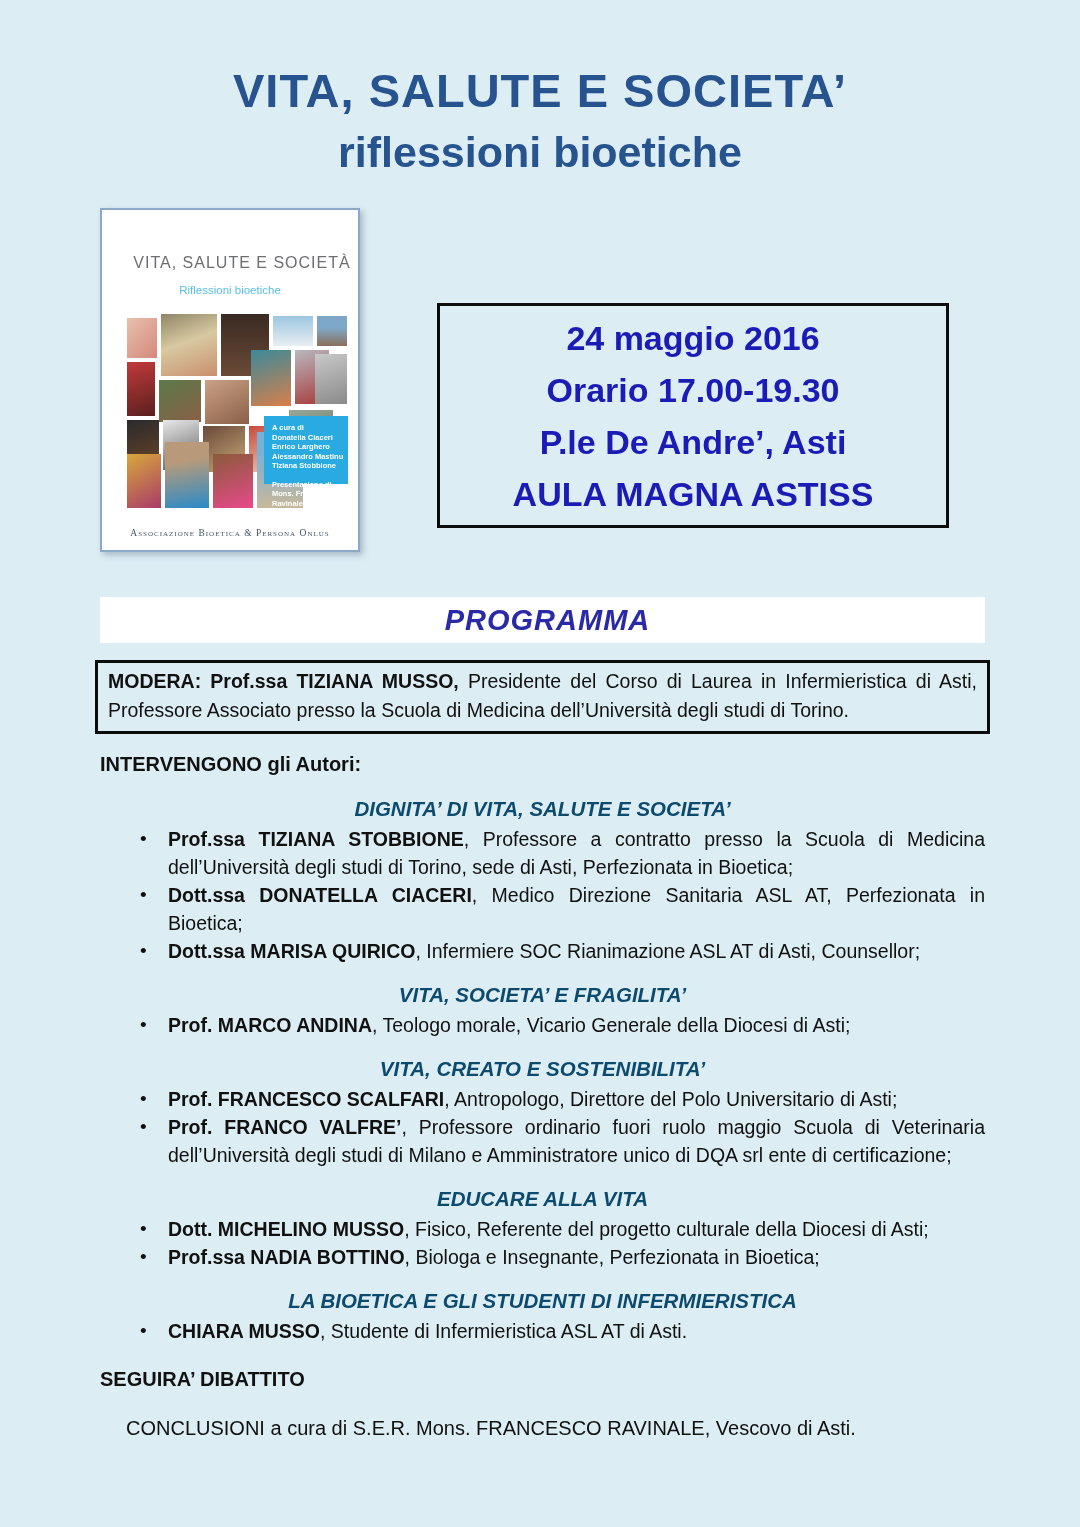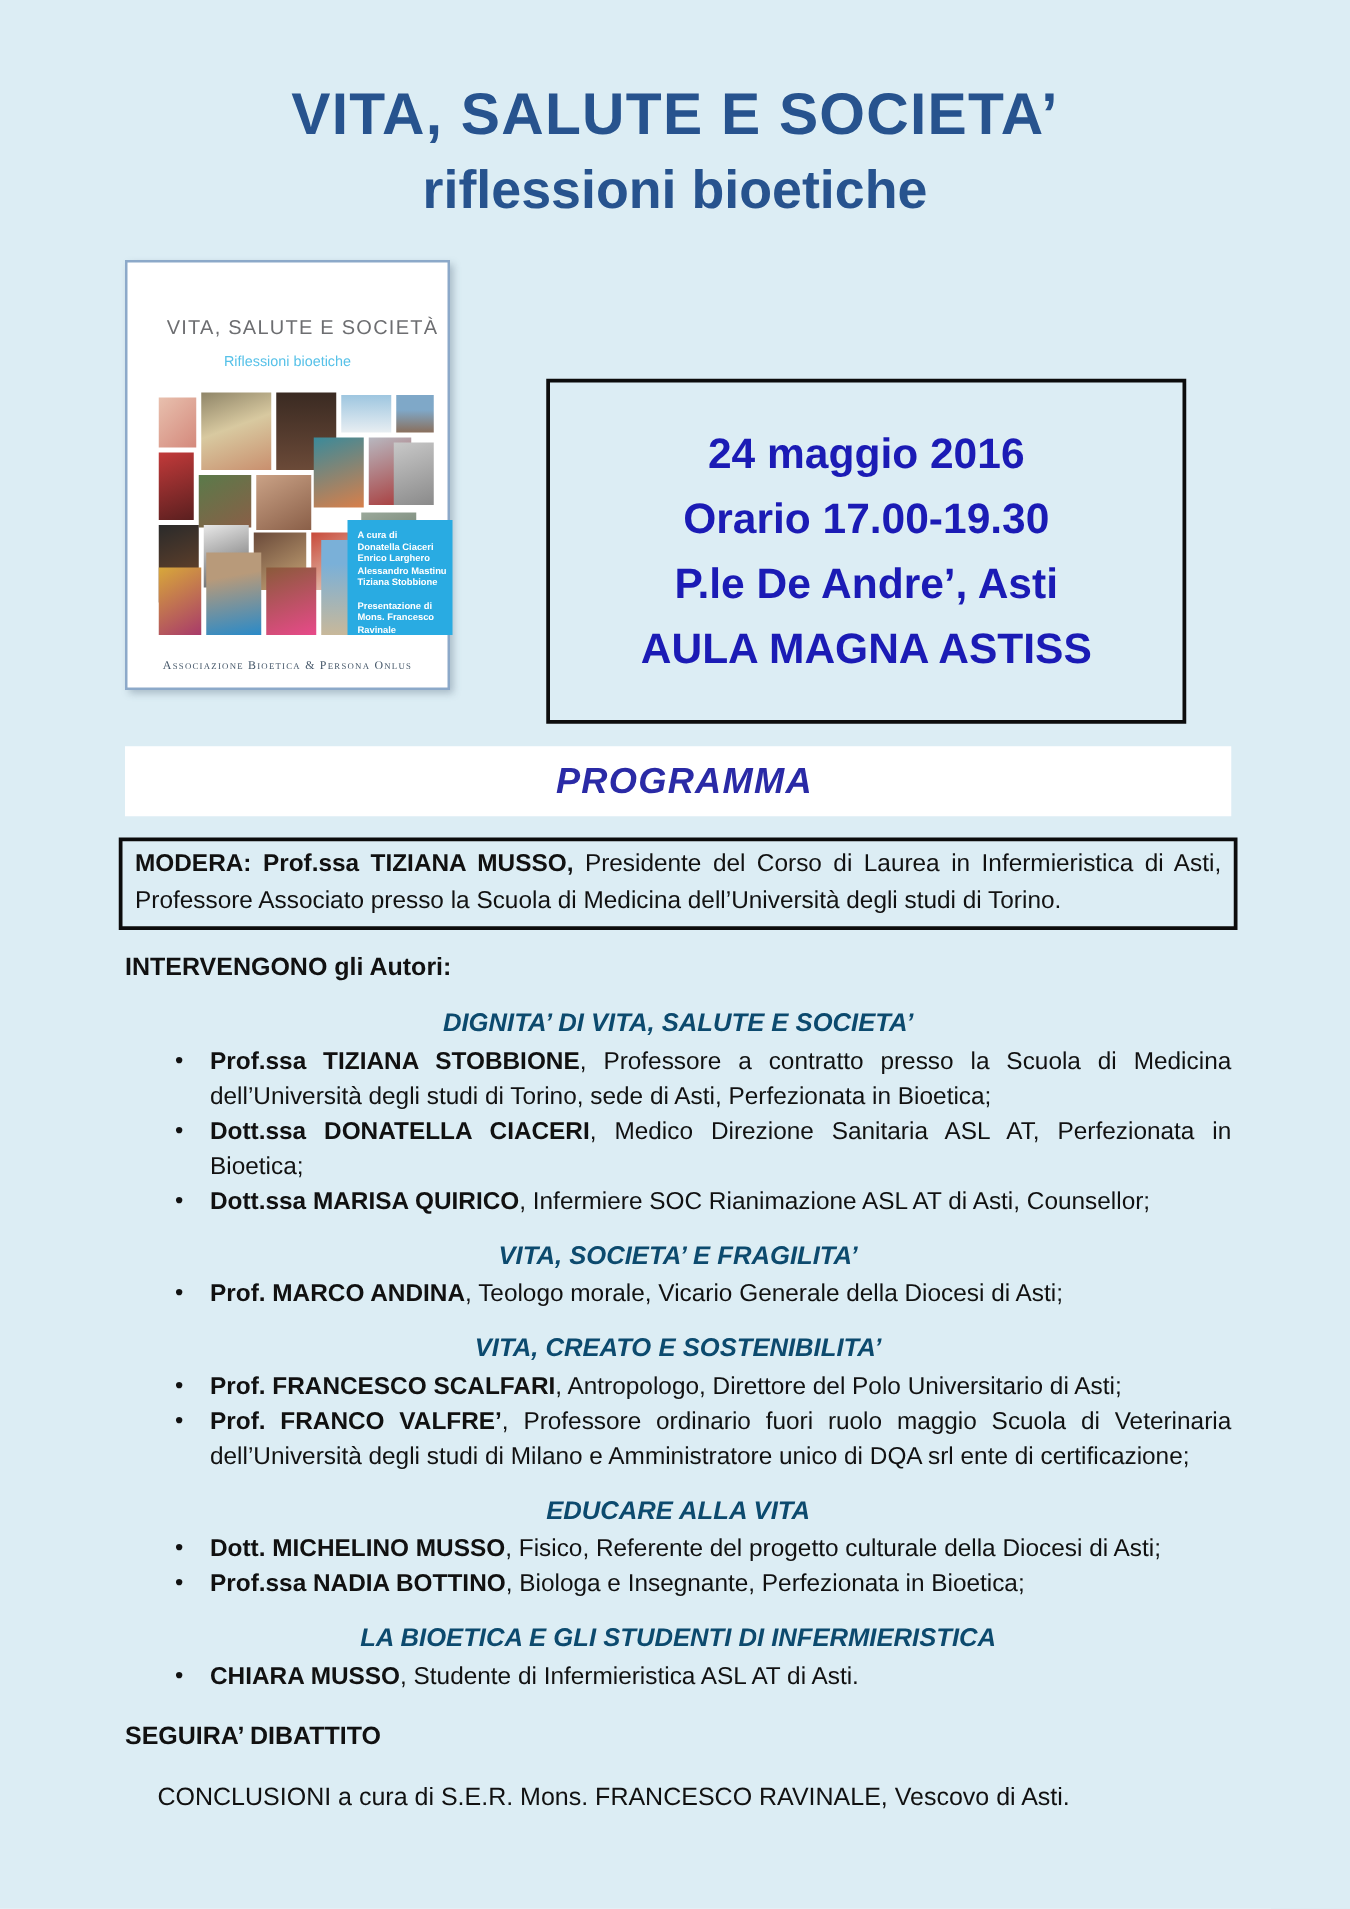--- a/index.html
+++ b/index.html
@@ -17,38 +17,38 @@
   
   .book-cover{position:absolute; left:100px; top:208px; width:260px; height:344px;
     background:#fff; border:2px solid #8ca9c9; box-sizing:border-box;
     box-shadow:3px 3px 6px rgba(90,110,130,.4);}
   .cover-title{position:absolute; top:44px; width:100%; text-align:center;
     color:#6d6e71; font-size:16px; letter-spacing:1px; white-space:nowrap;padding-left:12px;}
   .cover-subtitle{position:absolute; top:74px; width:100%; text-align:center;
     color:#56c1e8; font-size:11.5px;}
   .collage{position:absolute; left:25px; top:104px; width:220px; height:196px;}
   .collage div{position:absolute;}
-  .credits-box{position:absolute; left:176px; top:206px; width:84px; height:92px;
+  .credits-box{position:absolute; left:162px; top:206px; width:84px; height:68px;
     background:#29abe2; color:#fff; font-size:7.5px; font-weight:bold;
     line-height:9.5px; padding:7px 4px 0 8px; box-sizing:border-box; z-index:5;}
   .credits-gap{height:9px;}
   .cover-publisher{position:absolute; top:318px; width:100%; text-align:center;
     font-family:"Liberation Serif", serif; font-variant:small-caps;
     letter-spacing:1px; font-size:9.5px; color:#445668;}
 
   
-  .event-box{position:absolute; left:437px; top:303px; width:512px; height:276px;
+  .event-box{position:absolute; left:437px; top:303px; width:512px; height:225px;
     box-sizing:border-box; border:3px solid #0c0c0c;
     display:flex; flex-direction:column; justify-content:center; align-items:center;
     color:#1b1bb5; font-weight:bold; font-size:34px; line-height:52px; text-align:center;}
 
   
   .program{position:absolute; left:0; top:597px; width:1080px;
     padding:0 95px 0 100px; box-sizing:border-box;}
-  .programma-bar{background:#ffffff; height:56px; display:flex; align-items:center;
+  .programma-bar{background:#ffffff; height:46px; display:flex; align-items:center;
     justify-content:center; color:#2a2aa6; font-style:italic; font-weight:bold;
     font-size:29px; letter-spacing:1px;padding-left:10px;}
   .modera-box{margin:17px -5px 0 -5px; border:3px solid #0c0c0c;
     padding:4px 10px 6px 10px; font-size:19.5px; line-height:29px; text-align:justify;}
   .bold{font-weight:bold;}
   .intervengono{margin-top:16px; font-weight:bold; font-size:20px; line-height:29px;}
   .section-header{margin-top:16px; text-align:center; color:#0c4a6e;
     font-weight:bold; font-style:italic; font-size:20.5px; line-height:28px;}
   .speakers{list-style:none; margin:2px 0 0 0; padding:0;}
   .speakers li{display:flex; padding-left:40px;}

